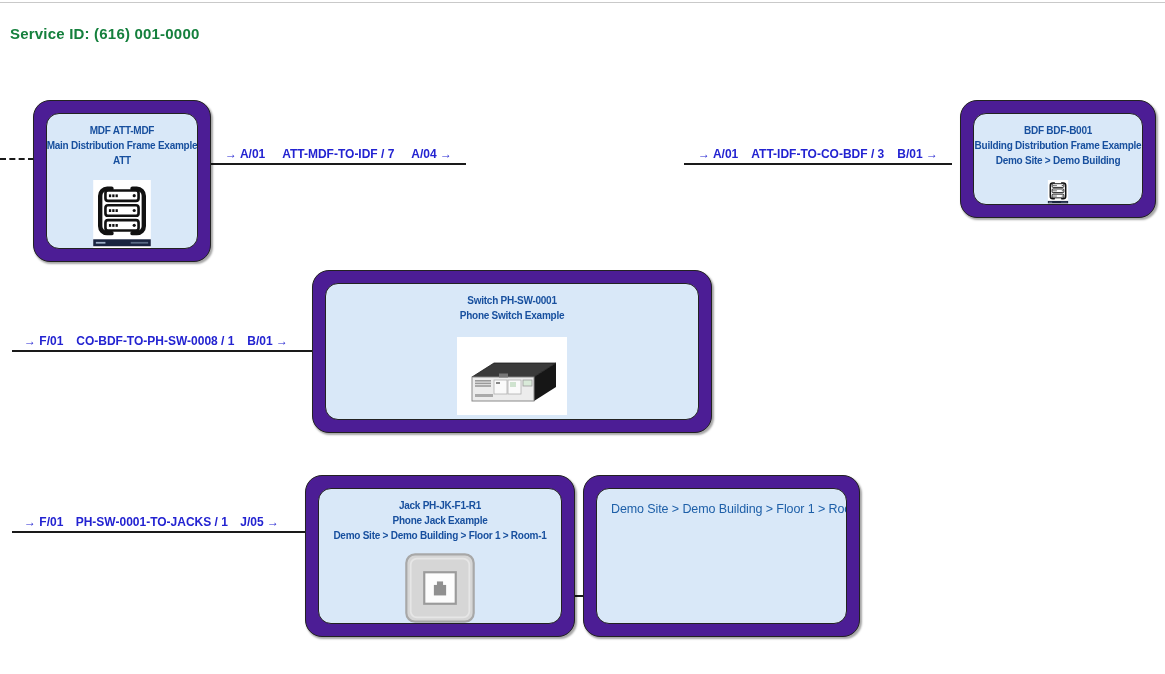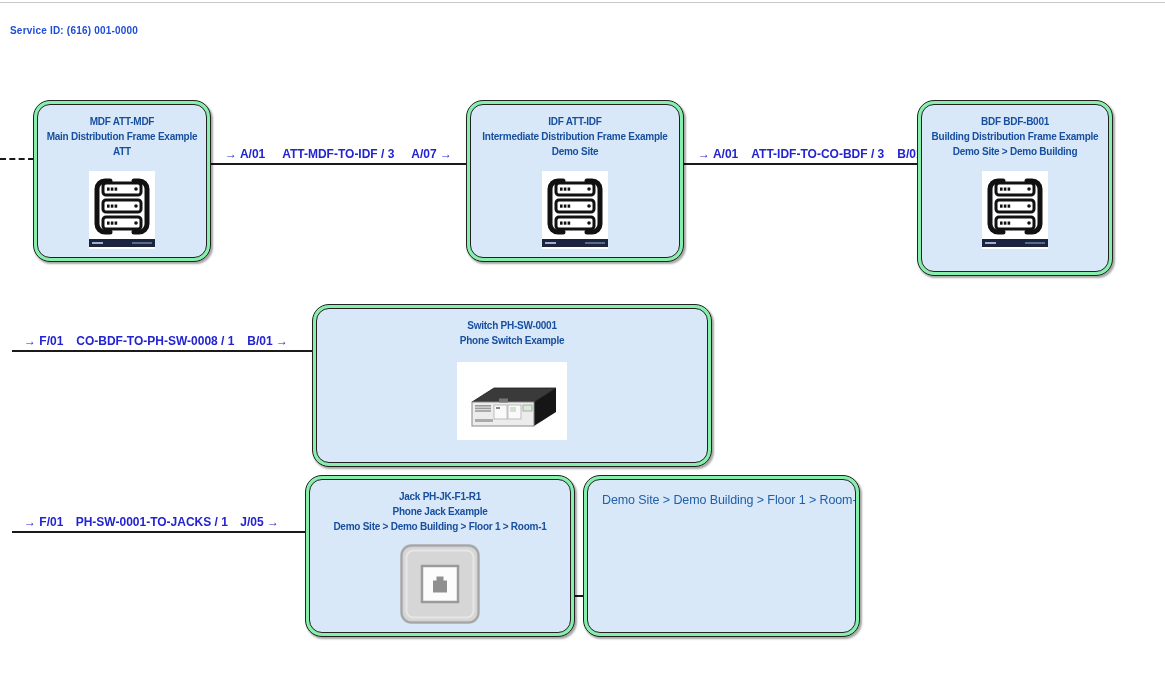--- a/index.html
+++ b/index.html
@@ -2,42 +2,42 @@
 <html><head>
 <meta charset="utf-8">
 <style>
   html,body{margin:0;padding:0;background:#fff;}
   .canvas{
     position:relative;width:1165px;height:674px;background:#ffffff;overflow:hidden;
     font-family:"Liberation Sans",sans-serif;
   }
   .top-divider{position:absolute;left:0;top:2px;width:100%;height:1px;background:#c9c9c9;}
   .hdr{
-    position:absolute;left:10px;font-weight:bold;font-size:10px;color:#1d4ed8;
+    position:absolute;left:10px;font-weight:bold;font-size:15px;color:#15803d;
     white-space:nowrap;letter-spacing:0.2px;
   }
   #svc{top:25px;}
   #loc{top:62px;}
 
   
   .hline{position:absolute;height:0;border-top:2px solid #1a1a1a;}
   .dline{position:absolute;height:0;border-top:2px dashed #1a1a1a;}
 
   
   .conn{
     position:absolute;display:flex;justify-content:space-between;align-items:flex-end;
     height:18px;padding:0 12px;box-sizing:border-box;
     font-weight:bold;font-size:12px;color:#2323d1;white-space:nowrap;gap:7px;
   }
   .conn span{display:inline-block;}
 
   
   .frame{
-    position:absolute;background:#86efac;border:1.5px solid #222222;border-radius:17px;
-    padding:3px;box-sizing:border-box;box-shadow:1.5px 2px 2px rgba(0,0,0,0.35);
+    position:absolute;background:#4c1d95;border:1.5px solid #222222;border-radius:17px;
+    padding:12px;box-sizing:border-box;box-shadow:1.5px 2px 2px rgba(0,0,0,0.35);
   }
   .frame-inner{
     width:100%;height:100%;box-sizing:border-box;background:#d9e8f8;border:1px solid #222222;
     border-radius:13px;display:flex;flex-direction:column;align-items:center;
     padding-top:9px;overflow:hidden;
   }
   .nt{
     font-weight:bold;font-size:10px;line-height:15px;color:#174f9e;
     letter-spacing:-0.25px;white-space:nowrap;text-align:center;
   }
@@ -113,22 +113,22 @@
 
   <div class="dline" style="left:0;top:158px;width:34px"></div>
   <div class="hline" style="left:211px;top:163px;width:255px"></div>
   <div class="hline" style="left:684px;top:163px;width:268px"></div>
   <div class="hline" style="left:12px;top:350px;width:300px"></div>
   <div class="hline" style="left:12px;top:531px;width:293px"></div>
   <div class="hline" style="left:540px;top:595px;width:43px"></div>
 
   <div class="conn" style="left:213px;top:143px;width:251px">
     <span>→ A/01</span>
-    <span>ATT-MDF-TO-IDF / 3</span>
-    <span>A/07 →</span>
+    <span>ATT-MDF-TO-IDF / 7</span>
+    <span>A/04 →</span>
   </div>
   <div class="conn" style="left:686px;top:143px;width:264px">
     <span>→ A/01</span>
     <span>ATT-IDF-TO-CO-BDF / 3</span>
     <span>B/01 →</span>
   </div>
   <div class="conn" style="left:12px;top:330px;width:288px">
     <span>→ F/01</span>
     <span>CO-BDF-TO-PH-SW-0008 / 1</span>
     <span>B/01 →</span>
@@ -143,43 +143,33 @@
     <div class="frame-inner">
       <div class="nt">MDF ATT-MDF</div>
       <div class="nt">Main Distribution Frame Example</div>
       <div class="nt">ATT</div>
       <svg class="icon-rack" width="66" height="78">
           <use href="#sym-rack"></use>
         </svg>
     </div>
   </div>
 
-  <div class="frame" style="left:466px;top:100px;width:218px;height:162px">
-    <div class="frame-inner">
-      <div class="nt">IDF ATT-IDF</div>
-      <div class="nt">Intermediate Distribution Frame Example</div>
-      <div class="nt">Demo Site</div>
-      <svg class="icon-rack" width="66" height="78">
-          <use href="#sym-rack"></use>
-        </svg>
-    </div>
-  </div>
 
-  <div class="frame" style="left:917px;top:100px;width:196px;height:176px">
+  <div class="frame" style="left:960px;top:100px;width:196px;height:118px">
     <div class="frame-inner">
       <div class="nt">BDF BDF-B001</div>
       <div class="nt">Building Distribution Frame Example</div>
       <div class="nt">Demo Site &gt; Demo Building</div>
       <svg class="icon-rack" width="66" height="78">
           <use href="#sym-rack"></use>
         </svg>
     </div>
   </div>
 
-  <div class="frame" style="left:312px;top:304px;width:400px;height:163px">
+  <div class="frame" style="left:312px;top:270px;width:400px;height:163px">
     <div class="frame-inner">
       <div class="nt">Switch PH-SW-0001</div>
       <div class="nt">Phone Switch Example</div>
       <svg class="icon-switch" width="110" height="78">
           <use href="#sym-switch"></use>
         </svg>
     </div>
   </div>
 
   <div class="frame" style="left:305px;top:475px;width:270px;height:162px">

